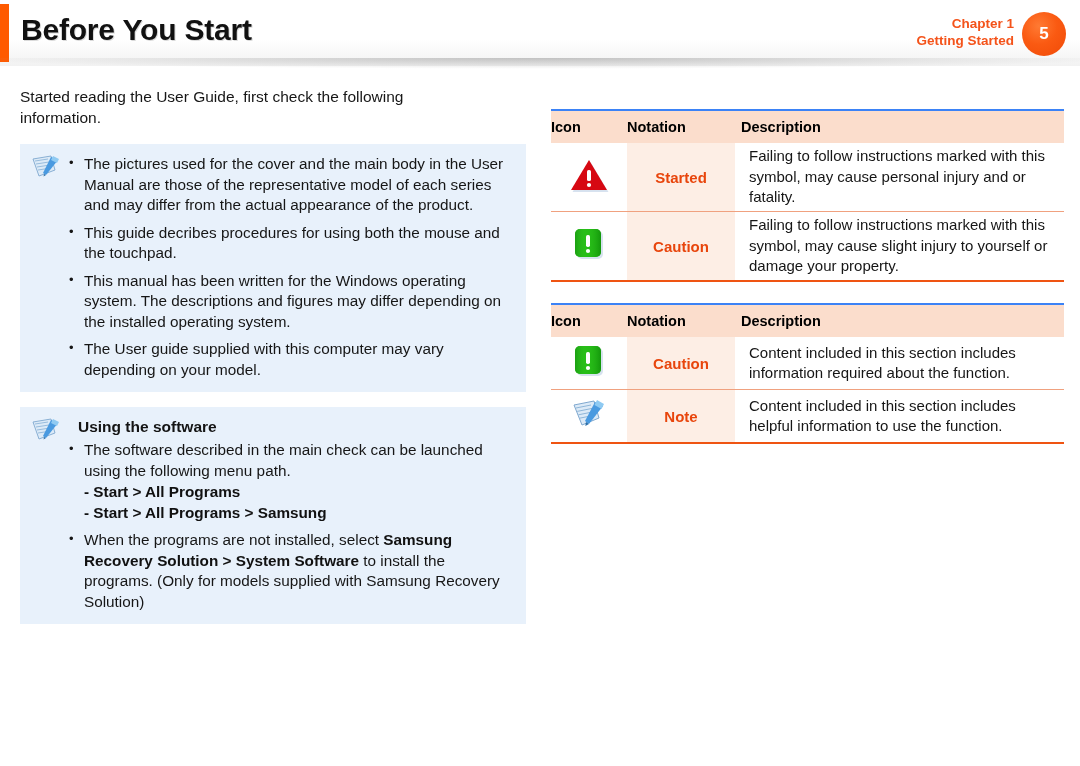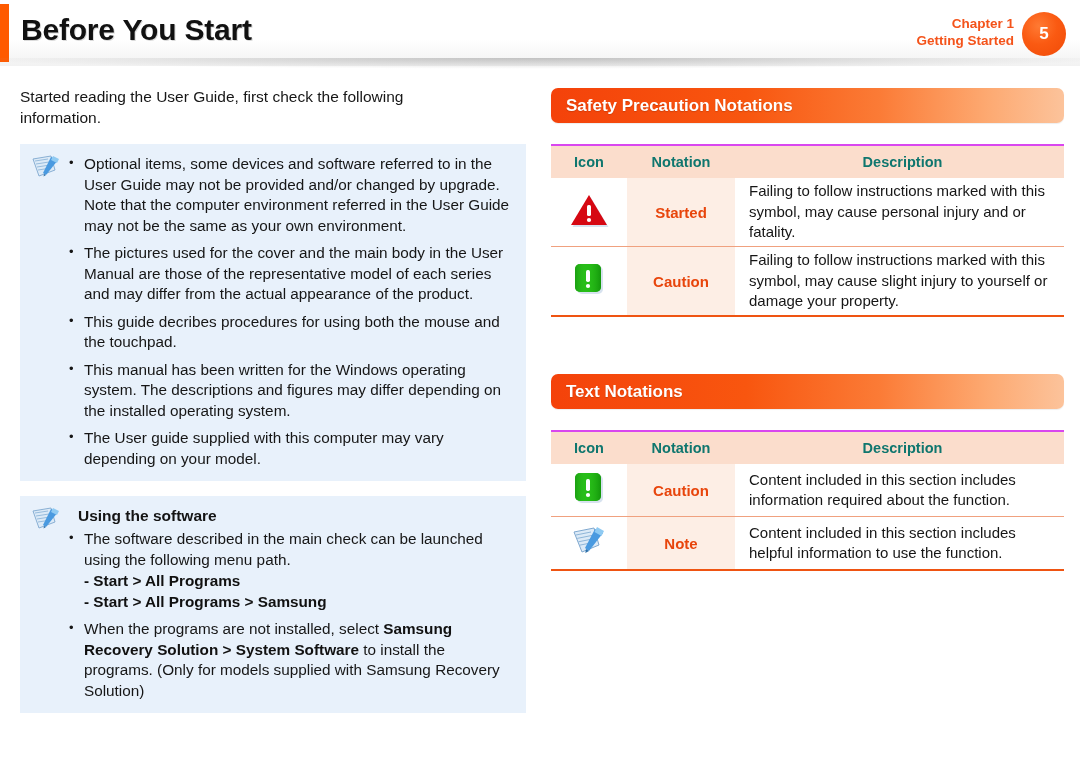--- a/index.html
+++ b/index.html
@@ -188,26 +188,26 @@
   .notation-table td {
     padding: 0;
     vertical-align: middle;
   }
   .col-icon  { width: 76px; }
   .col-note  { width: 108px; }
   .col-desc  { width: 329px; }
 
   .notation-table thead th {
     background: #fbddcc;
-    color: #0f766e;
+    color: #000000;
     font-size: 14.5px;
     font-weight: bold;
     height: 32px;
-    border-top: 2px solid #d946ef;
-    text-align: center;
+    border-top: 2px solid #3b82f6;
+    text-align: left;
   }
   .notation-table thead th.hdr-desc { padding-left: 6px; }
 
   .notation-table tbody td {
     border-top: 1px solid #f0a17f;
     height: 68px;
   }
   .notation-table tbody tr:first-child td { border-top: none; }
   .notation-table tbody tr:last-child td { border-bottom: 2px solid #ef5412; }
 
@@ -264,22 +264,20 @@
           <path d="M6 13 L19 11" stroke="#8fb6d8" stroke-width="0.9"></path>
           <path d="M7 16 L20 14" stroke="#8fb6d8" stroke-width="0.9"></path>
           <path d="M20 3 L27 6 L15 21 L12 19 Z" fill="#4a9ae0"></path>
           <path d="M22 2 L28 5 L26 9 L20 6 Z" fill="#8fcaf2"></path>
           <path d="M13 20 L15 21 L12.5 22.5 Z" fill="#2b6ea8"></path>
         </g>
       </svg>
     </span>
     <div class="note-box-body">
       <ul class="bullets">
-        <li><span style="white-space:pre-line">Optional items, some devices and software referred to in the User Guide may not be provided and/or changed by upgrade.
-Note that the computer environment referred in the User Guide may not be the same as your own environment.</span></li>
         <li><span>The pictures used for the cover and the main body in the User Manual are those of the representative model of each series and may differ from the actual appearance of the product.</span></li>
         <li><span>This guide decribes procedures for using both the mouse and the touchpad.</span></li>
         <li><span>This manual has been written for the Windows operating system. The descriptions and figures may differ depending on the installed operating system.</span></li>
         <li><span>The User guide supplied with this computer may vary depending on your model.</span></li>
       </ul>
     </div>
   </div>
 
   <div class="note-box">
     <span class="note-box-icon">
@@ -307,23 +305,20 @@
       <div class="menu-path" style="margin-bottom:7px;">- Start &gt; All Programs &gt; Samsung</div>
       <ul class="bullets">
         <li><span>When the programs are not installed, select </span><b class="strong">Samsung Recovery Solution &gt; System Software</b><span> to install the programs. (Only for models supplied with Samsung Recovery Solution)</span></li>
       </ul>
     </div>
   </div>
 </div>
 
 <div class="column-right">
 
-  <div class="section-bar">
-    <span class="section-bar-title">Safety Precaution Notations</span>
-  </div>
 
   <table class="notation-table">
     <colgroup>
       <col class="col-icon">
         <col class="col-note">
         <col class="col-desc">
     </colgroup>
     <thead>
       <tr>
         <th>Icon</th>
@@ -364,23 +359,20 @@
               <circle cx="17" cy="25" r="2.1" fill="#ffffff"></circle>
             </svg>
           </span>
         </td>
         <td class="cell-notation">Caution</td>
         <td class="cell-desc">Failing to follow instructions marked with this symbol, may cause slight injury to yourself or damage your property.</td>
       </tr>
     </tbody>
   </table>
 
-  <div class="section-bar" style="margin-top:57px;">
-    <span class="section-bar-title">Text Notations</span>
-  </div>
 
   <table class="notation-table table-compact">
     <colgroup>
       <col class="col-icon">
         <col class="col-note">
         <col class="col-desc">
     </colgroup>
     <thead>
       <tr>
         <th>Icon</th>

